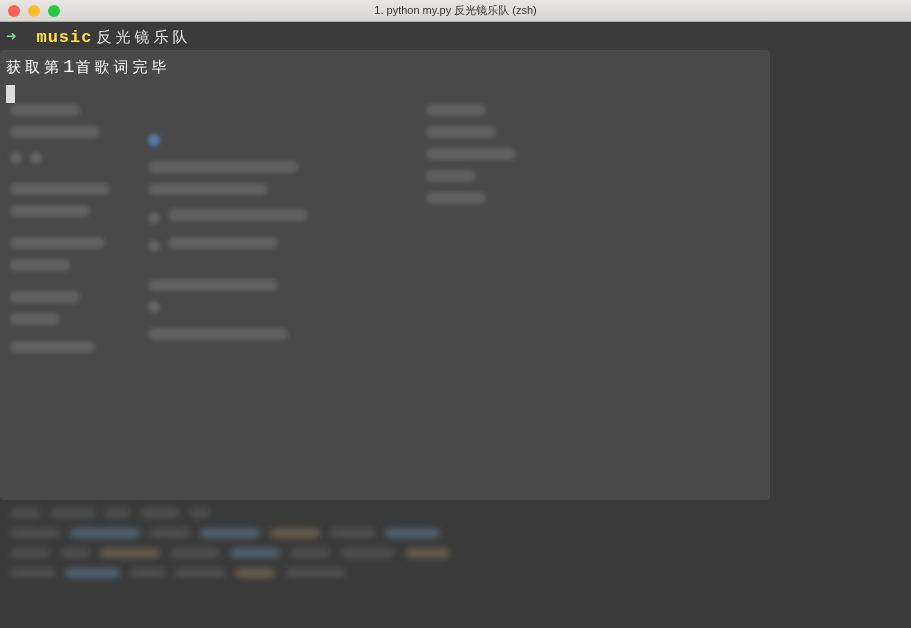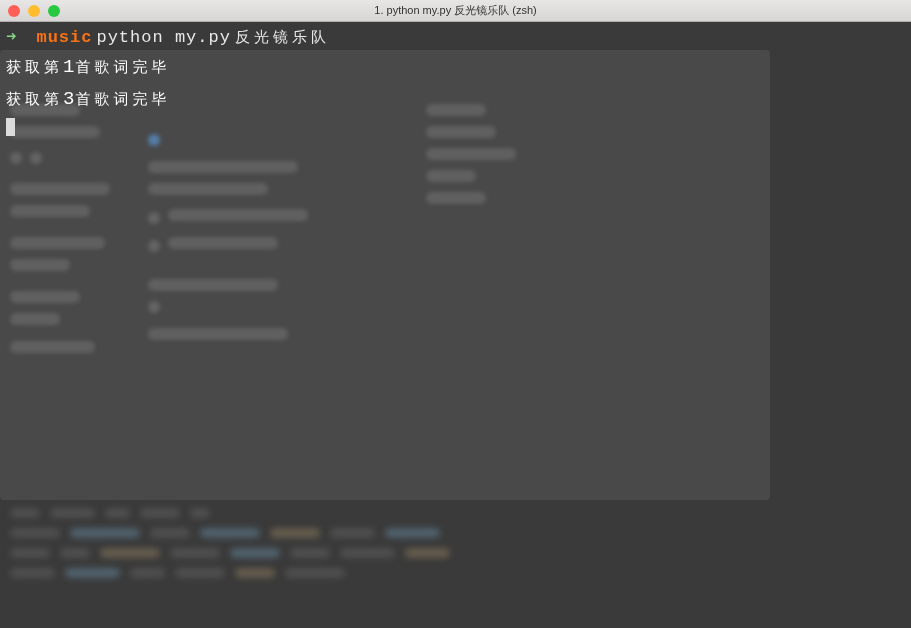--- a/index.html
+++ b/index.html
@@ -60,21 +60,21 @@
       align-items: baseline;
       gap: 4px;
       margin-bottom: 4px;
       font-size: 17px;
       letter-spacing: 1px;
     }
     .arrow {
       color: #87d787;
     }
     .cwd {
-      color: #f97316;
+      color: #fde047;
       font-weight: bold;
     }
     .cmd {
       color: #e8e8e8;
     }
     .argcn {
       color: #e8e8e8;
       font-size: 15px;
       letter-spacing: 4px;
     }
@@ -251,28 +251,24 @@
         <div class="bpill c2" style="width:40px"></div>
         <div class="bpill" style="width:60px"></div>
       </div>
     </div>
 
     <div class="content-layer">
       <div class="prompt-line">
         <span class="arrow">➜</span>
         <span>&nbsp;</span>
         <span class="cwd">music</span>
-        <span class="cmd">python my.py</span>
         <span class="argcn">反光镜乐队</span>
       </div>
 
       <div class="out-line">
         <span>获取第</span><span class="num">1</span><span>首歌词完毕</span>
       </div>
-      <div class="out-line">
-        <span>获取第</span><span class="num">3</span><span>首歌词完毕</span>
-      </div>
 
       <div><span class="cursor"></span></div>
     </div>
 
   </div>
 </div>
 
 </body></html>

